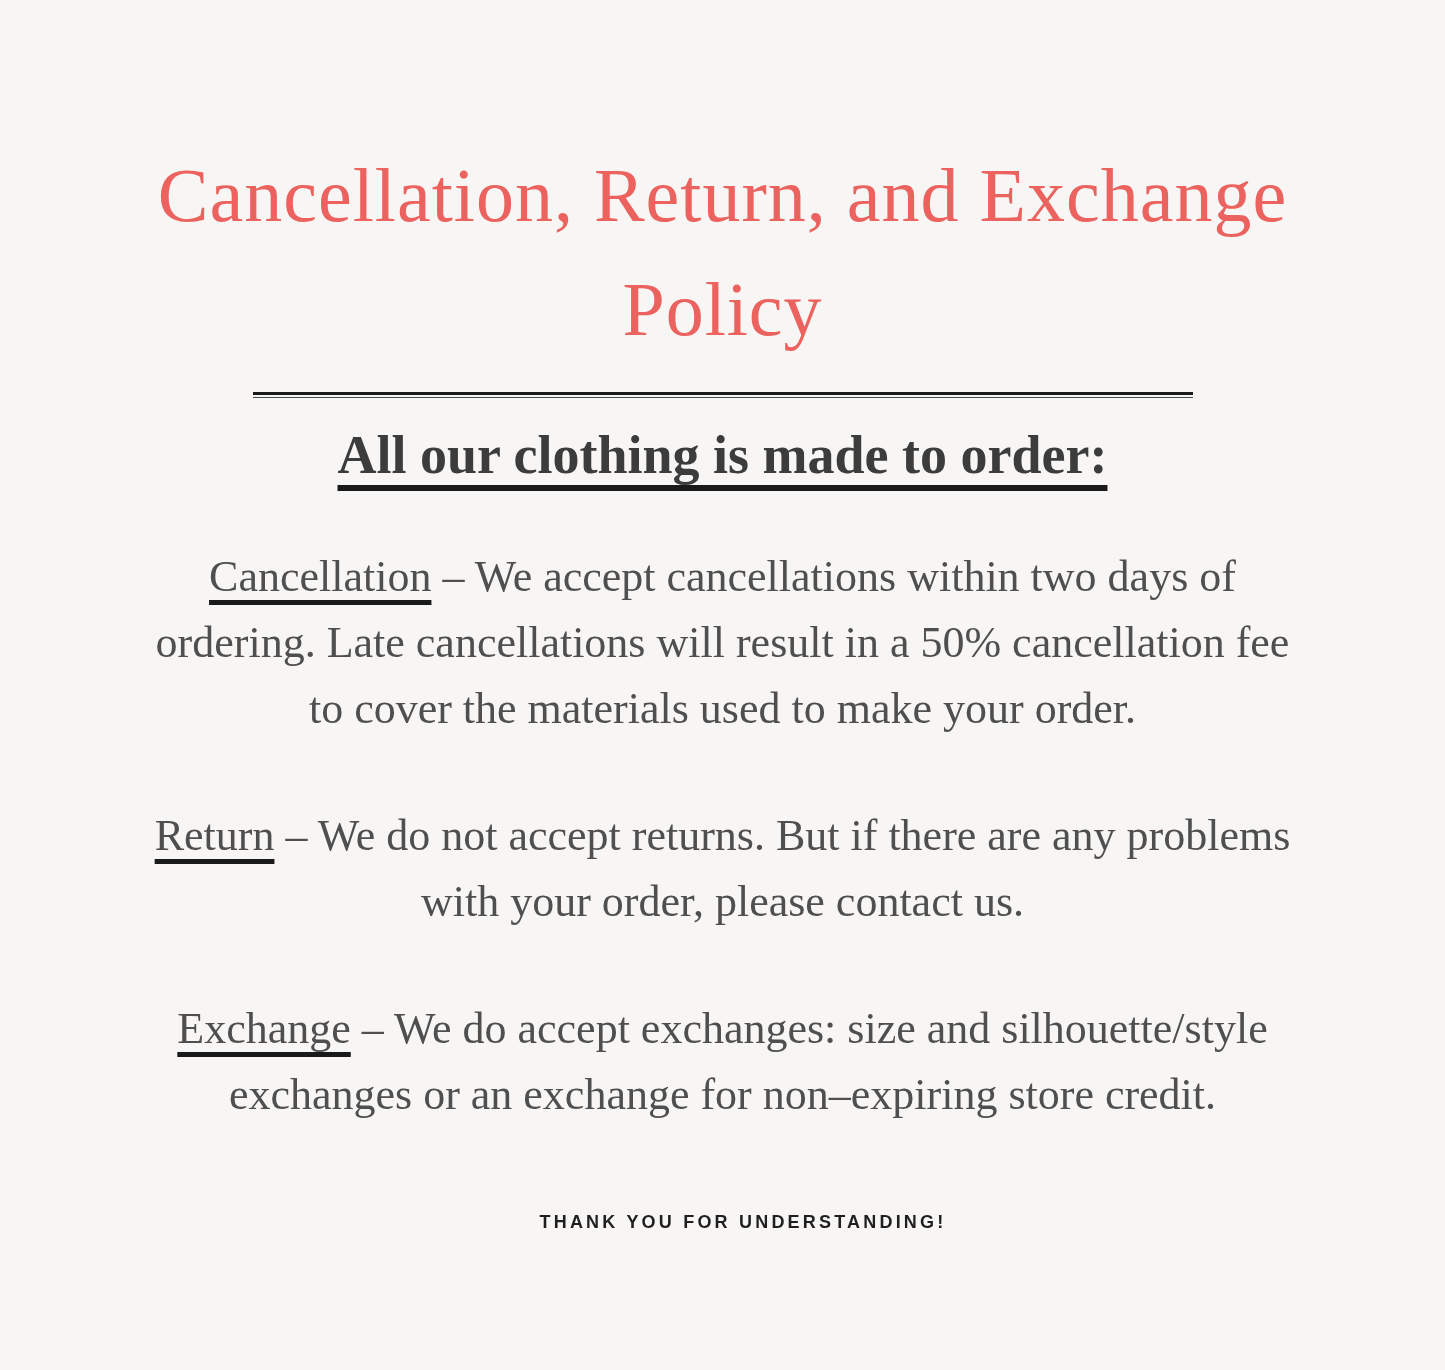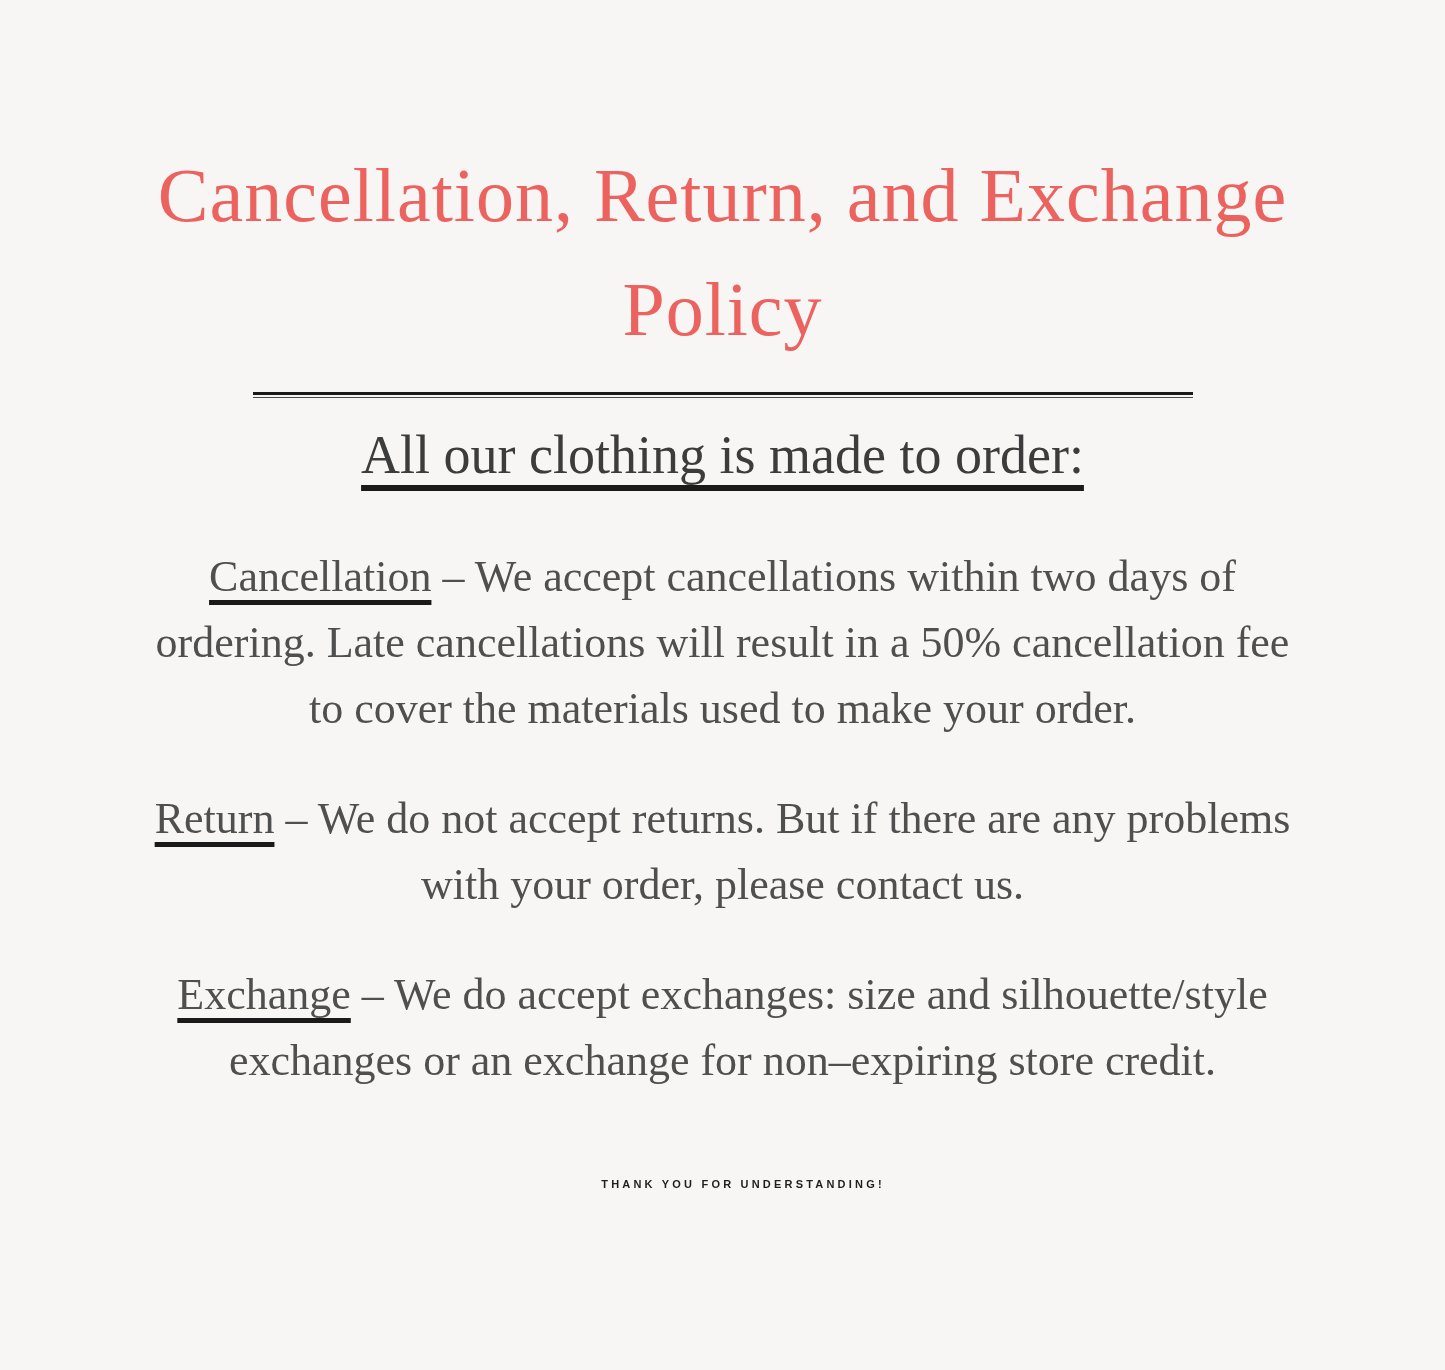--- a/index.html
+++ b/index.html
@@ -28,51 +28,51 @@
   .divider {
     width: 940px;
     height: 2px;
     margin: 26px auto 0;
     border-top: 3px solid var(--rule, #1a1a1a);
     border-bottom: 1px solid #4a4a4a;
   }
   .subtitle {
     margin: 26px auto 0;
     font-size: 54px;
-    font-weight: 400;
+    font-weight: 700;
     color: #3c3c3c;
     text-decoration: underline;
     text-decoration-thickness: 6px;
     text-underline-offset: 12px;
     text-decoration-color: var(--rule, #1a1a1a);
   }
   .section {
     margin: 0 auto;
     max-width: 1400px;
     font-size: 44px;
     line-height: 1.5;
     color: var(--ink, #4f4f4f);
     white-space: pre-line;
     text-align: center;
   }
   .section-first { margin-top: 58px; }
-  .section + .section { margin-top: 44px; }
+  .section + .section { margin-top: 61px; }
   .term {
     text-decoration: underline;
     text-decoration-thickness: 5px;
     text-underline-offset: 9px;
     text-decoration-color: var(--rule, #1a1a1a);
   }
   .footer {
     margin-top: 84px;
     font-family: "Liberation Sans", "DejaVu Sans", sans-serif;
     font-weight: 700;
     color: var(--footer_ink, #1f1f1f);
   }
-  .footer-line1 { font-size: 11px; letter-spacing: 3.2px; padding-left: 41px; }
+  .footer-line1 { font-size: 18px; letter-spacing: 3.2px; padding-left: 41px; }
   .footer-line2 { margin-top: 7px; font-size: 15px; letter-spacing: 3px; }
 </style>
 </head>
 <body>
 
 <div class="poster">
 
   <h1 class="title">Cancellation, Return, and Exchange
 Policy</h1>
 

